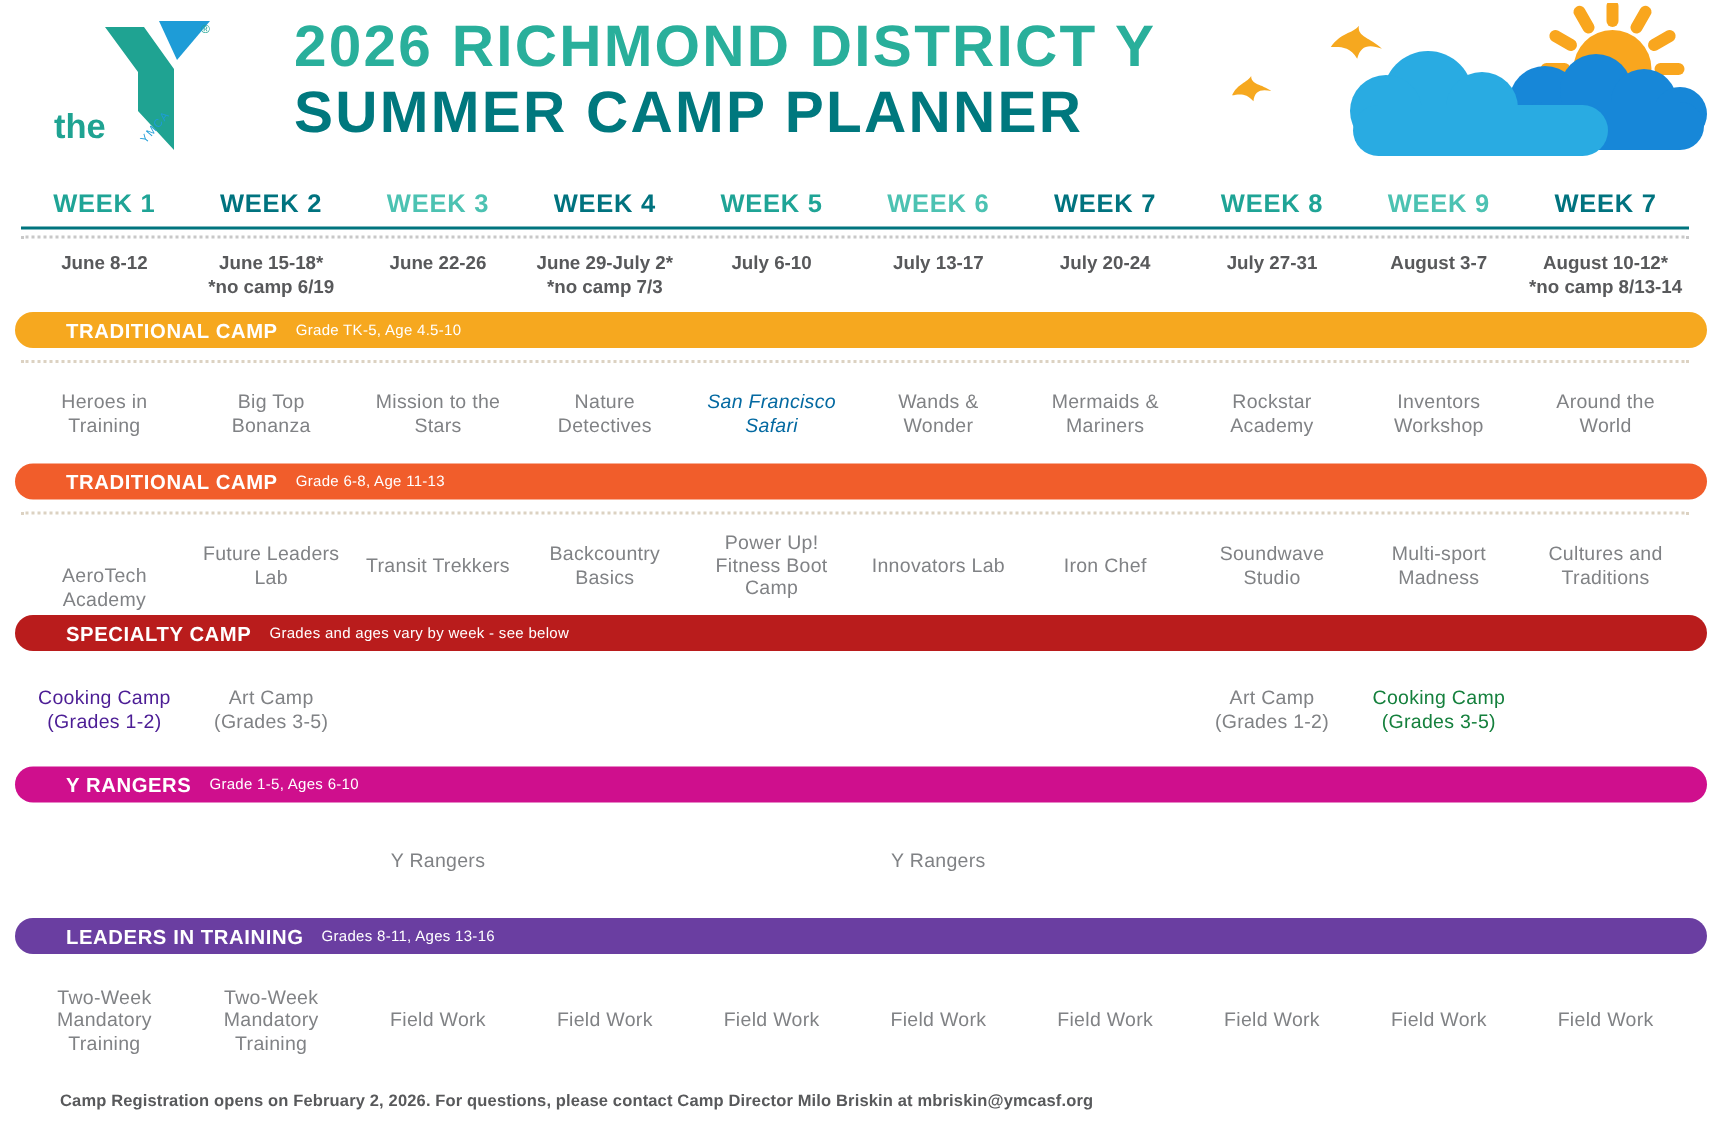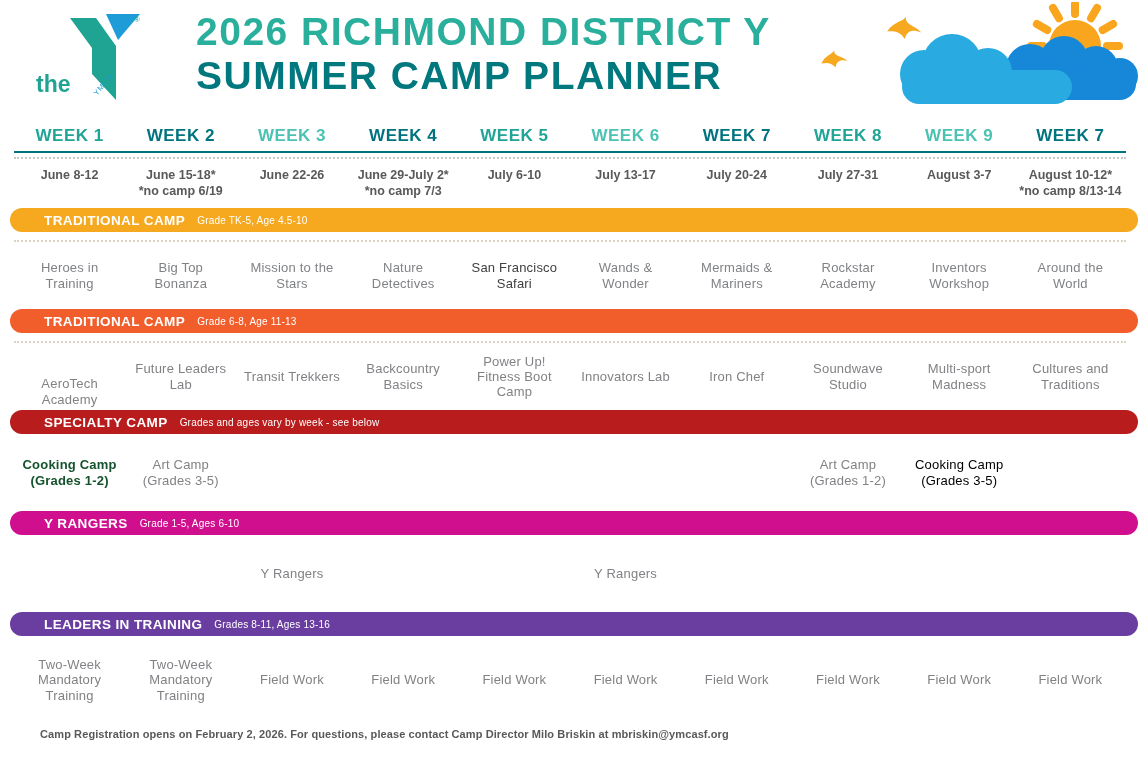--- a/index.html
+++ b/index.html
@@ -171,21 +171,21 @@
   <div class="band" style="background: rgb(246, 168, 31);">
     <span class="band-name">TRADITIONAL CAMP</span>
     <span class="band-details">Grade TK-5, Age 4.5-10</span>
   </div>
   <div class="dotted-rule"></div>
   <div class="camps-grid short">
       <div class="camp-cell" style="color: rgb(128, 130, 133);">Heroes in Training</div>
       <div class="camp-cell" style="color: rgb(128, 130, 133);">Big Top Bonanza</div>
       <div class="camp-cell" style="color: rgb(128, 130, 133);">Mission to the Stars</div>
       <div class="camp-cell" style="color: rgb(128, 130, 133);">Nature Detectives</div>
-      <div class="camp-cell" style="color: #404040;">San Francisco Safari</div>
+      <div class="camp-cell" style="color: #0369a1; font-style: italic;">San Francisco Safari</div>
       <div class="camp-cell" style="color: rgb(128, 130, 133);">Wands &amp; Wonder</div>
       <div class="camp-cell" style="color: rgb(128, 130, 133);">Mermaids &amp; Mariners</div>
       <div class="camp-cell" style="color: rgb(128, 130, 133);">Rockstar Academy</div>
       <div class="camp-cell" style="color: rgb(128, 130, 133);">Inventors Workshop</div>
       <div class="camp-cell" style="color: rgb(128, 130, 133);">Around the World</div>
     </div>
 </div>
 
 <div class="section">
   <div class="band" style="background: rgb(241, 93, 43);">
@@ -206,29 +206,29 @@
       <div class="camp-cell" style="color: rgb(128, 130, 133);">Cultures and Traditions</div>
     </div>
 </div>
 
 <div class="section">
   <div class="band" style="background: #b91c1c;">
     <span class="band-name">SPECIALTY CAMP</span>
     <span class="band-details">Grades and ages vary by week - see below</span>
   </div>
   <div class="camps-grid">
-      <div class="camp-cell" style="color: #14532d; font-weight: bold;">Cooking Camp (Grades 1-2)</div>
+      <div class="camp-cell" style="color: #4c1d95;">Cooking Camp (Grades 1-2)</div>
       <div class="camp-cell" style="color: rgb(128, 130, 133);">Art Camp (Grades 3-5)</div>
       <div class="camp-cell" style="color: rgb(128, 130, 133);"></div>
       <div class="camp-cell" style="color: rgb(128, 130, 133);"></div>
       <div class="camp-cell" style="color: rgb(128, 130, 133);"></div>
       <div class="camp-cell" style="color: rgb(128, 130, 133);"></div>
       <div class="camp-cell" style="color: rgb(128, 130, 133);"></div>
       <div class="camp-cell" style="color: rgb(128, 130, 133);">Art Camp (Grades 1-2)</div>
-      <div class="camp-cell" style="color: #000000;">Cooking Camp (Grades 3-5)</div>
+      <div class="camp-cell" style="color: #15803d;">Cooking Camp (Grades 3-5)</div>
       <div class="camp-cell" style="color: rgb(128, 130, 133);"></div>
     </div>
 </div>
 
 <div class="section">
   <div class="band" style="background: rgb(207, 15, 141);">
     <span class="band-name">Y RANGERS</span>
     <span class="band-details">Grade 1-5, Ages 6-10</span>
   </div>
   <div class="camps-grid">

